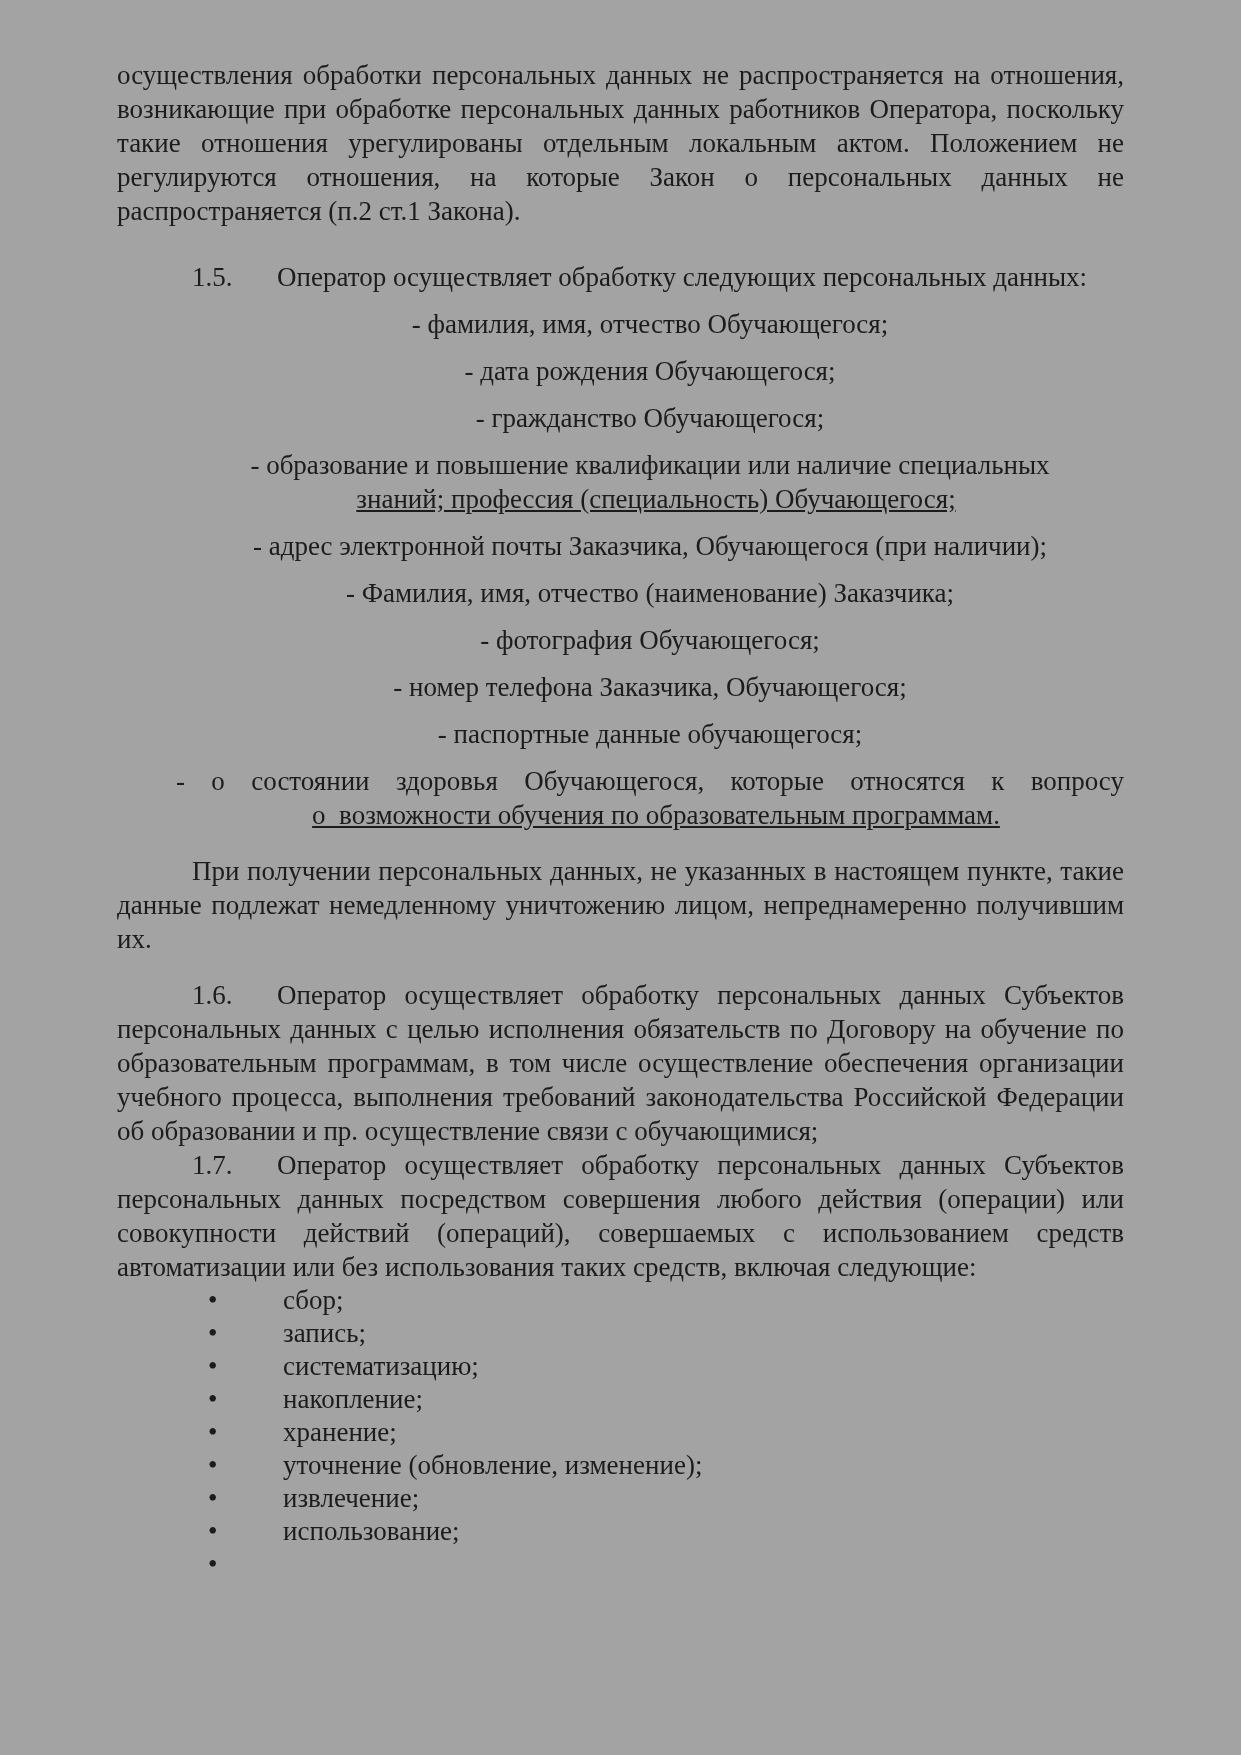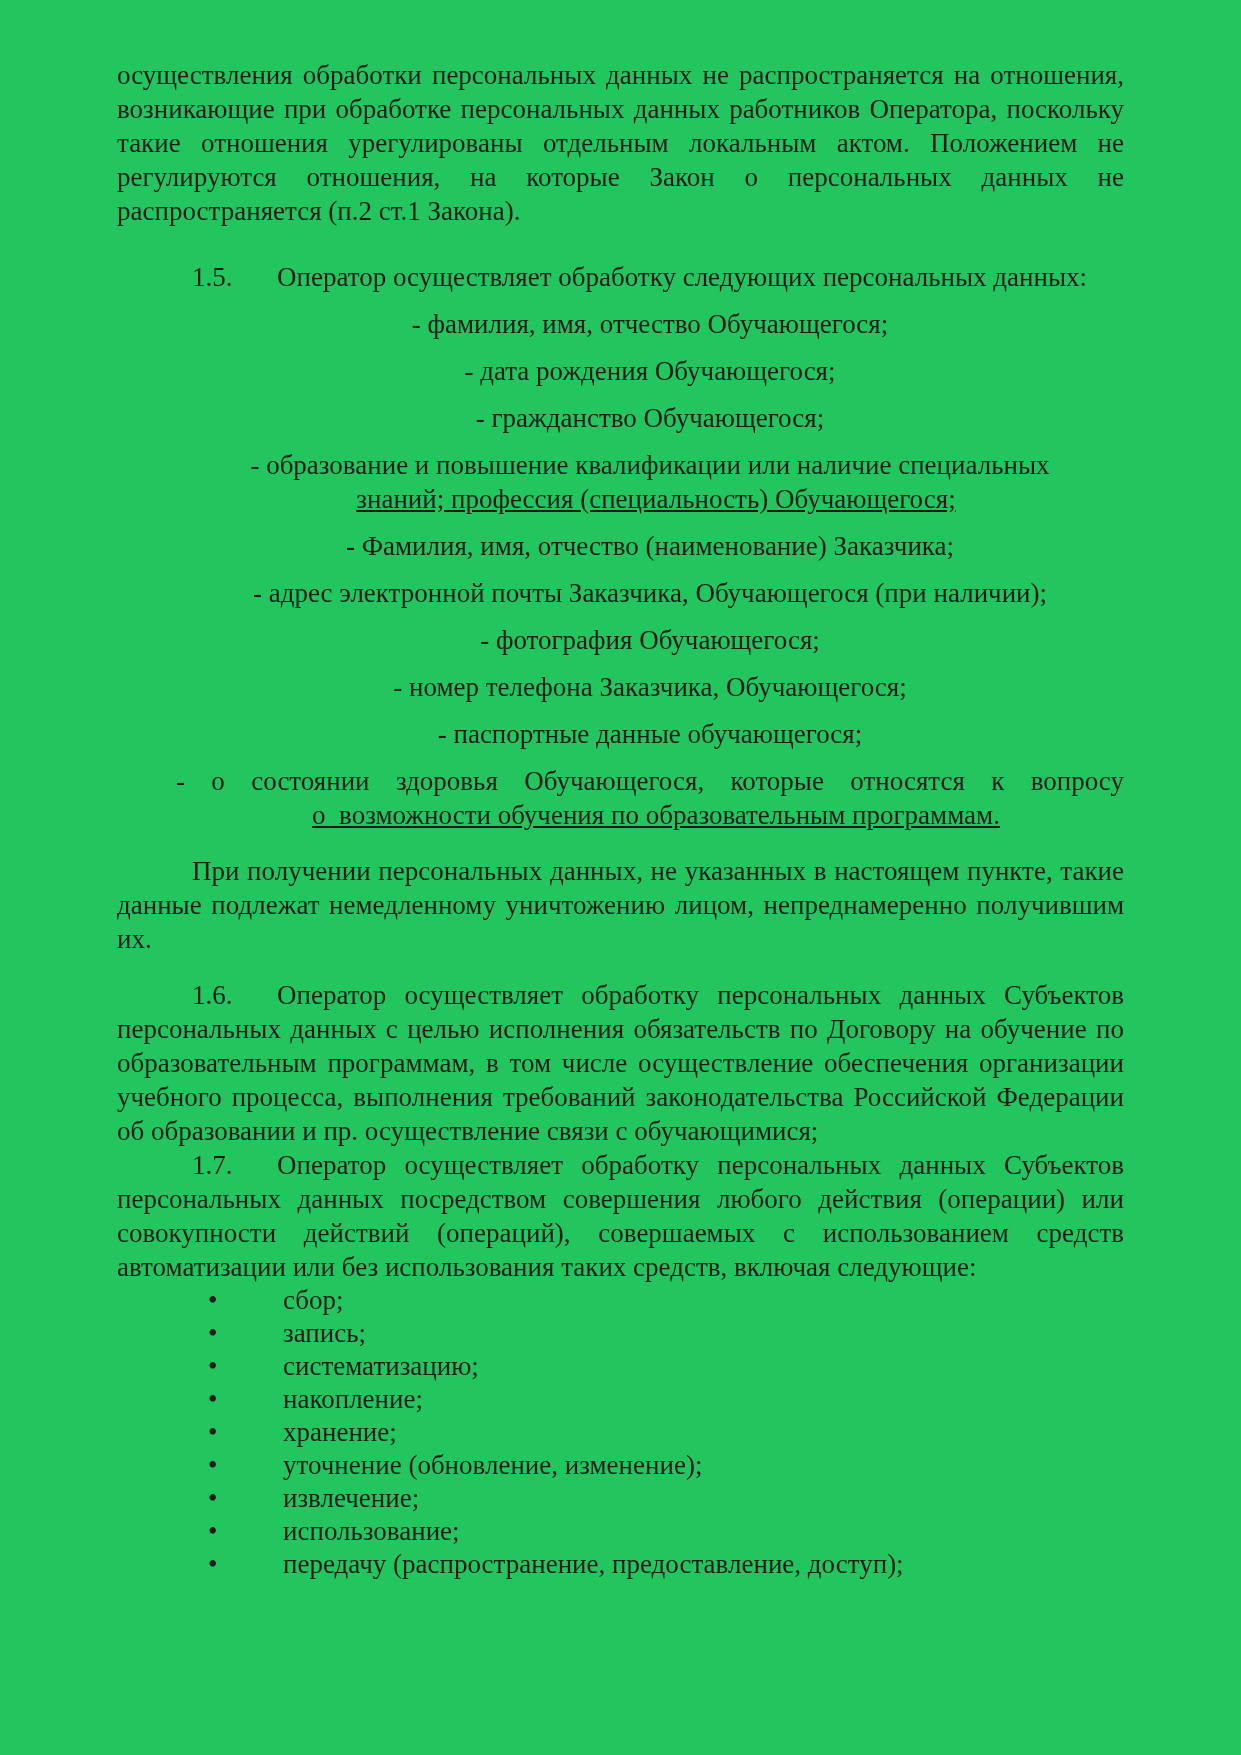--- a/index.html
+++ b/index.html
@@ -6,21 +6,21 @@
     margin: 0;
     padding: 0;
     background: #ffffff;
   }
   .page {
     position: relative;
     width: 1241px;
     height: 1755px;
     box-sizing: border-box;
     margin: 0 auto;
-    background: #22c55e;
+    background: #a3a3a3;
     color: #1c1c1c;
     padding: 58px 117px 0 117px;
     font-family: "Liberation Serif", "DejaVu Serif", serif;
     font-size: 27px;
     line-height: 34px;
     overflow: hidden;
   }
   .para {
     margin: 0;
     text-align: justify;
@@ -80,24 +80,24 @@
         <div class="dash-line">- дата рождения Обучающегося;</div>
       </div>
       <div class="dash-item">
         <div class="dash-line">- гражданство Обучающегося;</div>
       </div>
       <div class="dash-item">
         <div class="dash-line">- образование и повышение квалификации или наличие специальных</div>
         <div class="dash-line">знаний; профессия (специальность) Обучающегося;</div>
       </div>
       <div class="dash-item">
-        <div class="dash-line">- Фамилия, имя, отчество (наименование) Заказчика;</div>
+        <div class="dash-line">- адрес электронной почты Заказчика, Обучающегося (при наличии);</div>
       </div>
       <div class="dash-item">
-        <div class="dash-line">- адрес электронной почты Заказчика, Обучающегося (при наличии);</div>
+        <div class="dash-line">- Фамилия, имя, отчество (наименование) Заказчика;</div>
       </div>
       <div class="dash-item">
         <div class="dash-line">- фотография Обучающегося;</div>
       </div>
       <div class="dash-item">
         <div class="dash-line">- номер телефона Заказчика, Обучающегося;</div>
       </div>
       <div class="dash-item">
         <div class="dash-line">- паспортные данные обучающегося;</div>
       </div>
@@ -110,16 +110,16 @@
       <p class="para indented "><span class="pnum">1.7.</span><span>Оператор осуществляет обработку персональных данных Субъектов персональных данных посредством совершения любого действия (операции) или совокупности действий (операций), совершаемых с использованием средств автоматизации или без использования таких средств, включая следующие:</span></p>
       <ul class="bullets">
         <li><span class="bullet-glyph">•</span><span class="bullet-text">сбор;</span></li>
         <li><span class="bullet-glyph">•</span><span class="bullet-text">запись;</span></li>
         <li><span class="bullet-glyph">•</span><span class="bullet-text">систематизацию;</span></li>
         <li><span class="bullet-glyph">•</span><span class="bullet-text">накопление;</span></li>
         <li><span class="bullet-glyph">•</span><span class="bullet-text">хранение;</span></li>
         <li><span class="bullet-glyph">•</span><span class="bullet-text">уточнение (обновление, изменение);</span></li>
         <li><span class="bullet-glyph">•</span><span class="bullet-text">извлечение;</span></li>
         <li><span class="bullet-glyph">•</span><span class="bullet-text">использование;</span></li>
-        <li><span class="bullet-glyph">•</span><span class="bullet-text">передачу (распространение, предоставление, доступ);</span></li>
+        <li><span class="bullet-glyph">•</span></li>
       </ul>
     </main>
 </div>
 
 </body></html>

